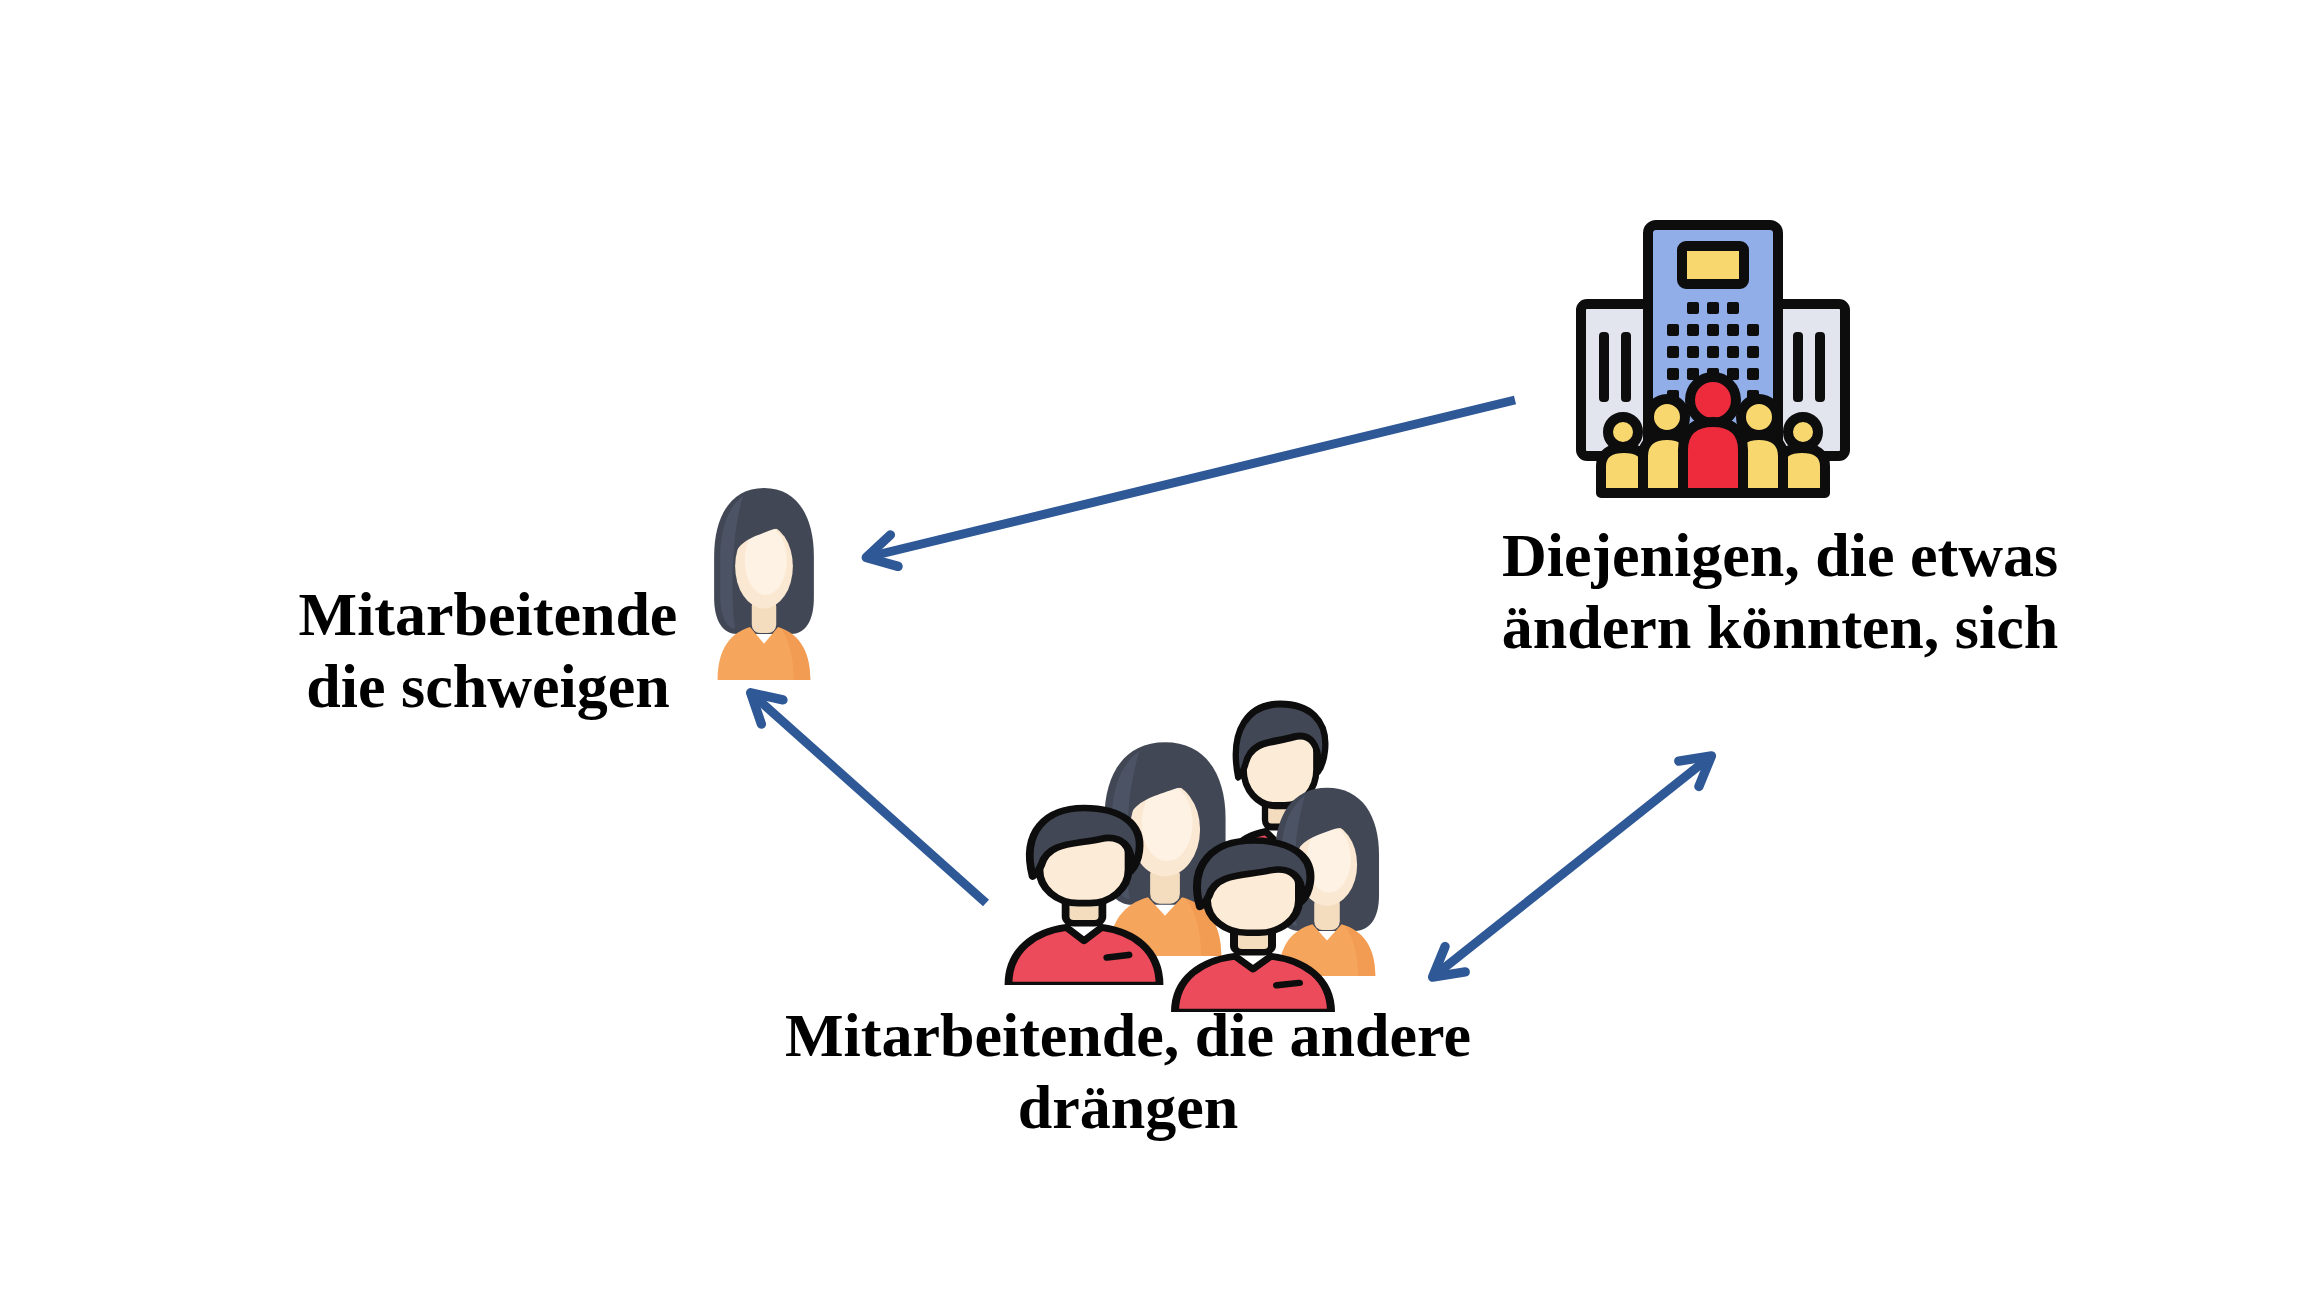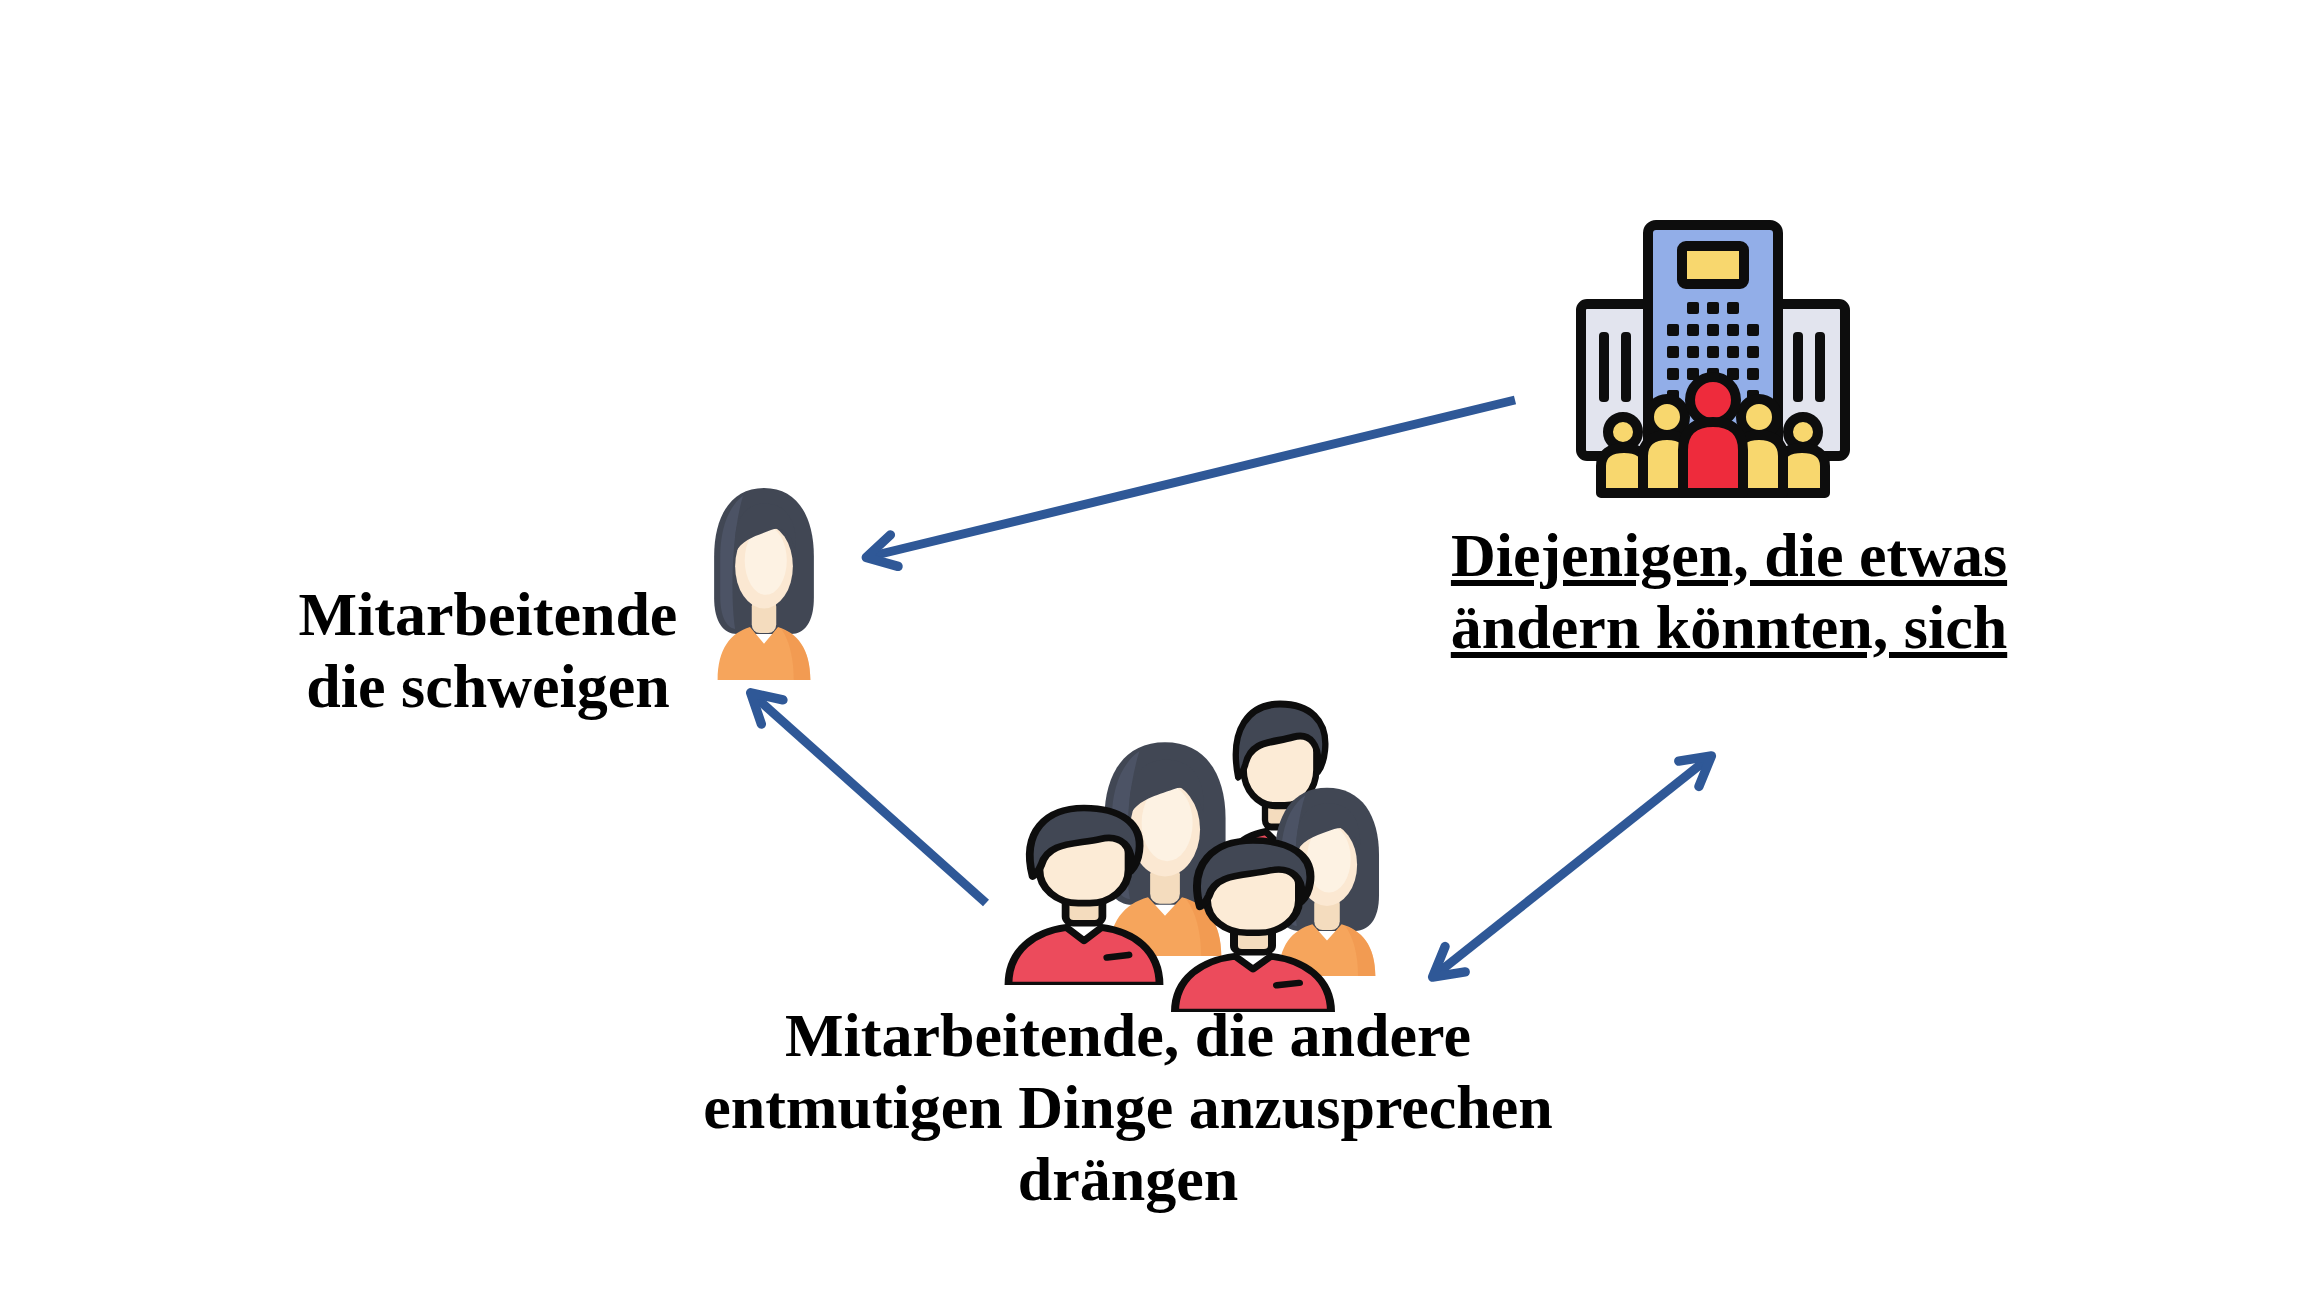--- a/index.html
+++ b/index.html
@@ -14,21 +14,21 @@
     position:absolute;
     text-align:center;
     font-weight:bold;
     font-size:62px;
     line-height:72px;
     color:var(--text_black,#000);
     letter-spacing:0px;
   }
   .label div{white-space:nowrap;}
   #label-silent{left:158px;top:578px;width:660px;}
-  #label-deaf{left:1399px;top:519px;width:660px;text-decoration:underline;}
+  #label-deaf{left:1450px;top:519px;width:660px;}
   #label-discourage{left:698px;top:999px;width:860px;}
   .icon{position:absolute;}
   #icon-single-woman{left:694px;top:484px;width:140px;height:196px;}
   #icon-building{left:1563px;top:216px;width:300px;height:300px;}
   #man-top{left:1205px;top:688px;width:150px;height:205px;}
   #woman-backleft{left:1080px;top:738px;width:170px;height:218px;}
   #woman-right{left:1254px;top:784px;width:146px;height:192px;}
   #man-frontleft{left:992px;top:793px;width:184px;height:192px;}
   #man-frontcenter{left:1158px;top:826px;width:190px;height:186px;}
   #arrow-layer{position:absolute;left:0;top:0;width:2314px;height:1298px;pointer-events:none;}
@@ -155,17 +155,16 @@
     <div>die schweigen</div>
   </div>
 
   <div class="label" id="label-deaf">
     <div>Diejenigen, die etwas</div>
     <div>ändern könnten, sich</div>
   </div>
 
   <div class="label" id="label-discourage">
     <div>Mitarbeitende, die andere</div>
-    <div>entmutigen Dinge anzusprechen</div>
     <div>drängen</div>
   </div>
 
 </div>
 
 </body></html>

